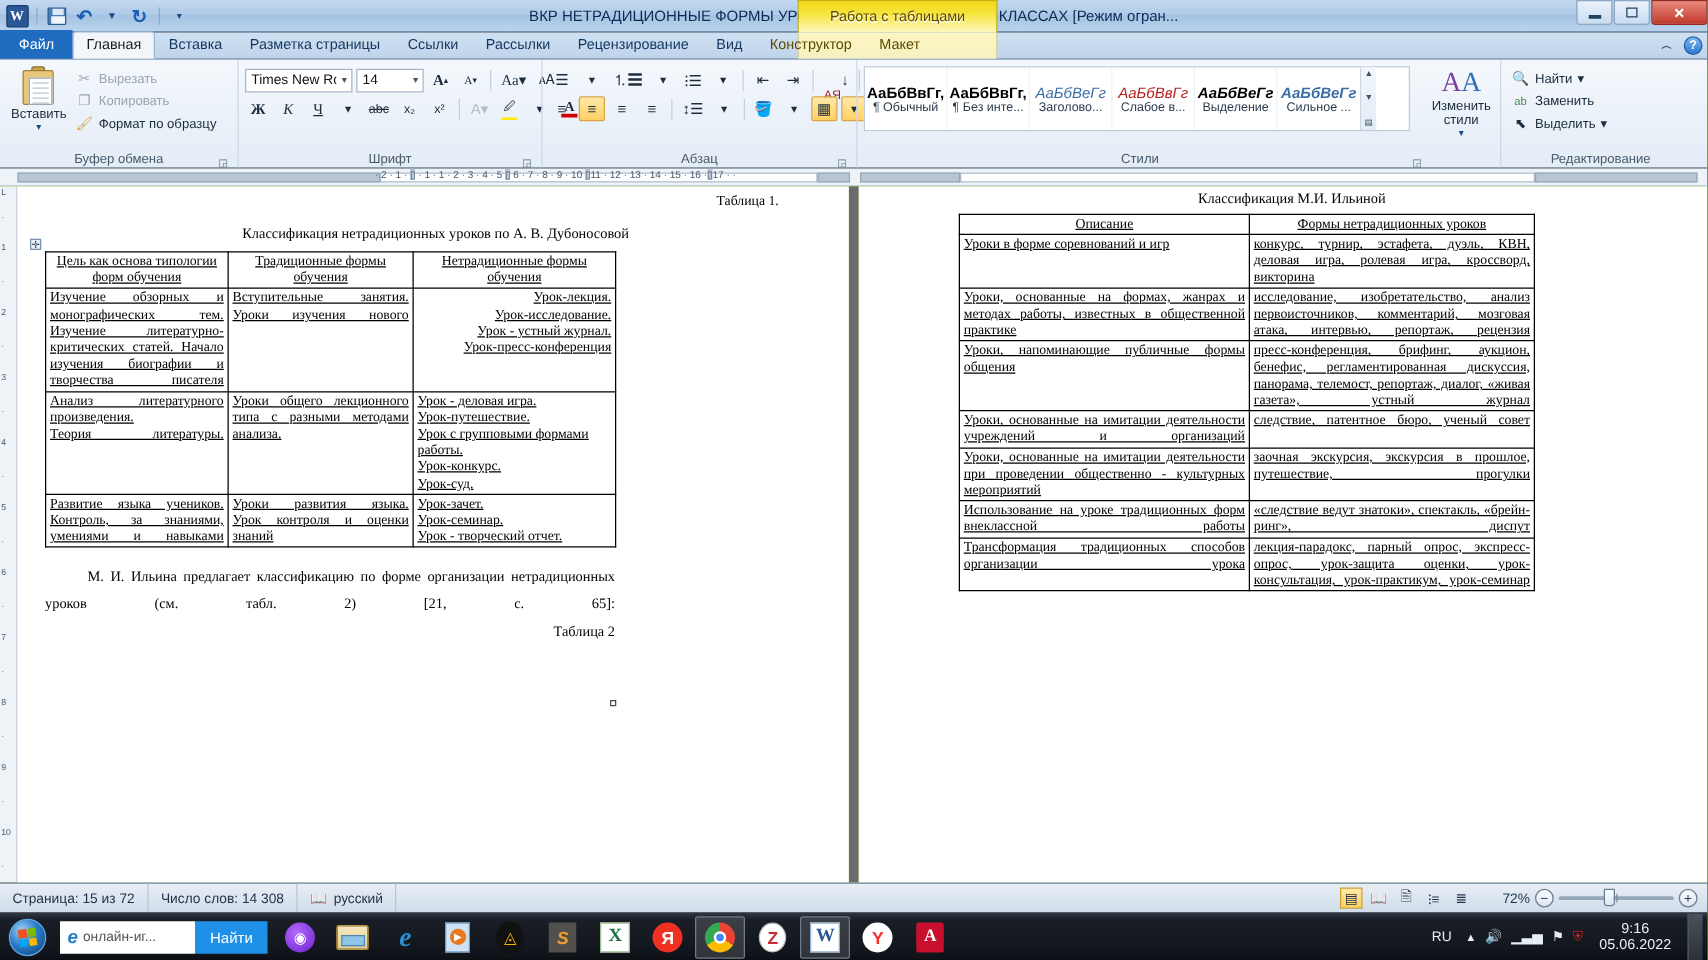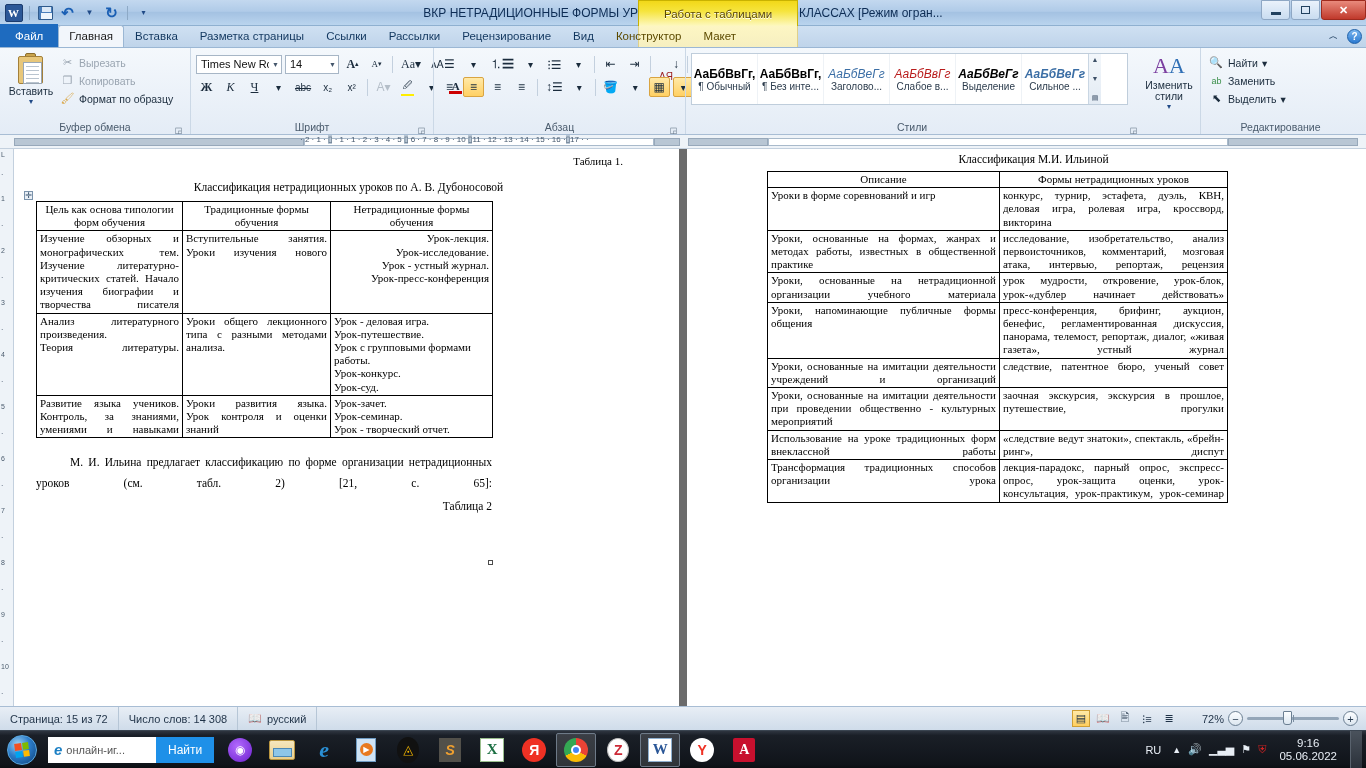--- a/index.html
+++ b/index.html
@@ -128,21 +128,21 @@
   .workspace { position:absolute; left:0; right:0; top:149px; bottom:62px; background:#bef264; overflow:hidden; }
   .vruler{position:absolute;left:0;top:0;bottom:0;width:14px;background:#eef3f8;border-right:1px solid #c3d0de;
           font-size:7px;color:#4a5b6d;}
   .vtick{position:absolute;left:1px;}
   .page { position:absolute; top:0; background:#fff; }
   .page.left { left:14px; width:665px; height:563px; }
   .page.right { left:687px; width:679px; height:563px; }
   .pgap { position:absolute; left:679px; top:0; width:8px; height:563px; background:#6b6b6b;}
   .docbody { font-family:"Liberation Serif", serif; color:#000; }
 
-  table.doc { border-collapse:collapse; table-layout:fixed; }
+  table.doc { border-collapse:collapse; table-layout:fixed;text-decoration:underline; }
   table.doc td { border:1px solid #000; vertical-align:top; padding:1px 3px; font-size:11px; line-height:13.2px;
                  font-family:"Liberation Serif", serif; }
   td.jst { text-align:justify; text-align-last:justify;margin-top:31px; }
   td.ctr { text-align:center; }
   .just { text-align:justify; text-align-last:justify; }
   .gram { border-bottom:1.5px dotted #1d8a3a; }
   .anchor{position:absolute;width:9px;height:9px;border:1px solid #7b93ab;background:#e9eff6;color:#36506b;
           font-size:8px;line-height:7px;text-align:center;}
   .handle{position:absolute;width:5px;height:5px;border:1px solid #4d4d4d;background:#fff;}
 
@@ -568,24 +568,20 @@
             </tr>
             <tr>
               <td>Уроки в форме соревнований и игр</td>
               <td class="jst gram">конкурс, турнир, эстафета, дуэль, КВН, деловая игра, ролевая игра, кроссворд, викторина</td>
             </tr>
             <tr>
               <td class="jst">Уроки, основанные на формах, жанрах и методах работы, известных в общественной практике</td>
               <td class="jst">исследование, изобретательство, анализ первоисточников, комментарий, мозговая атака, интервью, репортаж, рецензия</td>
             </tr>
             <tr>
-              <td class="jst">Уроки, основанные на нетрадиционной организации учебного материала</td>
-              <td class="jst">урок мудрости, откровение, урок-блок, урок-«дублер начинает действовать»</td>
-            </tr>
-            <tr>
               <td class="jst">Уроки, напоминающие публичные формы общения</td>
               <td class="jst">пресс-конференция, брифинг, аукцион, бенефис, регламентированная дискуссия, панорама, телемост, репортаж, диалог, «живая газета», устный журнал</td>
             </tr>
             <tr>
               <td class="jst">Уроки, основанные на имитации деятельности учреждений и организаций</td>
               <td class="jst">следствие, патентное бюро, ученый совет</td>
             </tr>
             <tr>
               <td class="jst">Уроки, основанные на имитации деятельности при проведении общественно - культурных мероприятий</td>
               <td class="jst">заочная экскурсия, экскурсия в прошлое, путешествие, прогулки</td>

